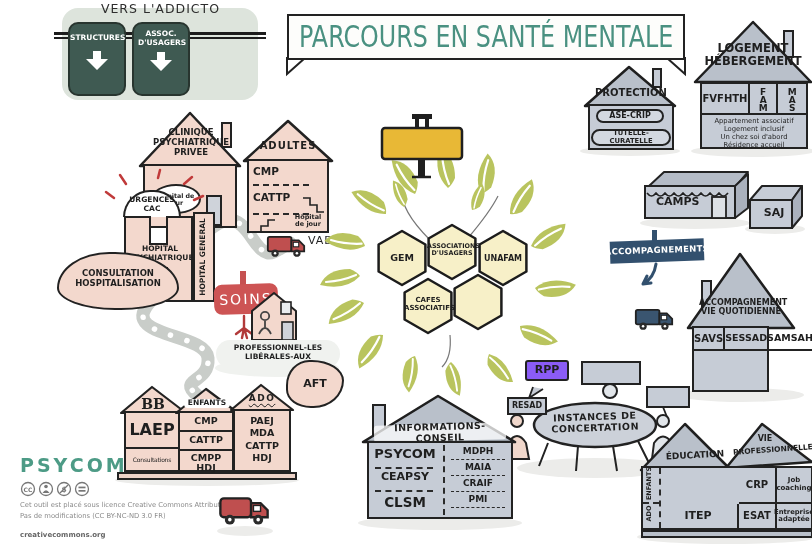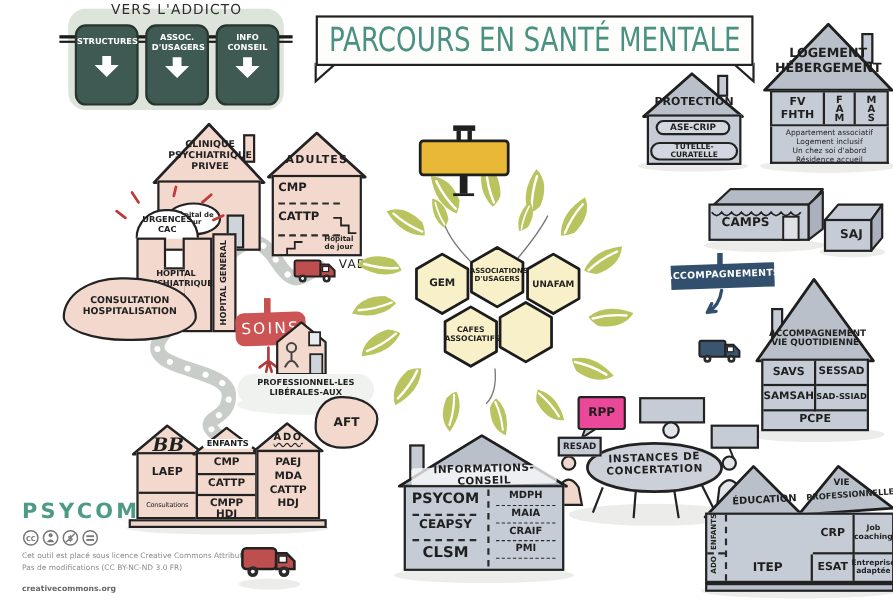--- a/index.html
+++ b/index.html
@@ -50,47 +50,41 @@
     <svg width="24" height="20" viewBox="0 0 24 20" style="margin:8px auto 0">
         <path d="M8,0 h8 v8 h7 L12,19 1,8 h7 z" fill="#fff"></path>
       </svg>
   </div>
   <div class="abs t c b" style="left:132px;top:22px;width:58px;height:74px;background:#3f5a52;border:2px solid #28352f;border-radius:10px;color:#fff;font-size:7.5px;padding:6px 4px 0">
     <span>ASSOC. D'USAGERS</span>
     <svg width="24" height="20" viewBox="0 0 24 20" style="margin:5px auto 0">
         <path d="M8,0 h8 v8 h7 L12,19 1,8 h7 z" fill="#fff"></path>
       </svg>
   </div>
-  <div class="abs t c b" style="left:196px;top:22px;width:58px;height:74px;background:#3f5a52;border:2px solid #28352f;border-radius:10px;color:#fff;font-size:7.5px;padding:6px 6px 0">
-    <span>INFO CONSEIL</span>
-    <svg width="24" height="20" viewBox="0 0 24 20" style="margin:5px auto 0">
-        <path d="M8,0 h8 v8 h7 L12,19 1,8 h7 z" fill="#fff"></path>
-      </svg>
-  </div>
 
   <svg class="abs" style="left:284px;top:56px" width="24" height="22" viewBox="0 0 24 22">
       <polygon points="3,2 3,18 21,2" fill="#fff" stroke="#222" stroke-width="2"></polygon>
     </svg>
   <svg class="abs" style="left:664px;top:56px" width="24" height="22" viewBox="0 0 24 22">
       <polygon points="21,2 21,18 3,2" fill="#fff" stroke="#222" stroke-width="2"></polygon>
     </svg>
   <div class="abs flex" style="left:287px;top:14px;width:398px;height:46px;background:#fdfdfb;border:2.5px solid #222">
     <span class="t" style="font-size:28px;color:#4a9181;white-space:nowrap;transform:scaleX(0.85) scaleY(1.08)">PARCOURS EN SANTÉ MENTALE</span>
   </div>
 
   <div class="abs ghouse" style="left:783px;top:30px;width:11px;height:28px"></div>
   <svg class="abs" style="left:692px;top:19px" width="122" height="66" viewBox="0 0 122 66">
       <polygon points="3,63 61,3 119,63" fill="#b9c0ca" stroke="#1f1f1f" stroke-width="2.5" stroke-linejoin="round"></polygon>
     </svg>
   <div class="abs t c b" style="left:703px;top:42px;width:100px;font-size:11.5px">
     <div>LOGEMENT</div>
     <div>HÉBERGEMENT</div>
   </div>
   <div class="abs ghouse" style="left:700px;top:82px;width:108px;height:33px;display:flex">
-    <div class="flex t b" style="flex:1;flex-direction:column;font-size:10px">
+    <div class="flex t b" style="flex:1;flex-direction:row;font-size:10px">
       <div>FV</div>
       <div>FHTH</div>
     </div>
     <div class="flex t b vtext" style="width:26px;border-left:2px solid #222;font-size:9px">FAM</div>
     <div class="flex t b vtext" style="width:28px;border-left:2px solid #222;font-size:9px">MAS</div>
   </div>
   <div class="abs ghouse t c" style="left:700px;top:115px;width:108px;height:34px;border-top:none;font-size:6.8px;padding-top:2px;line-height:1.2">
     <div>Appartement associatif</div>
     <div>Logement inclusif</div>
     <div>Un chez soi d'abord</div>
@@ -273,21 +267,21 @@
   </svg>
 
   <div class="abs ghouse" style="left:701px;top:280px;width:11px;height:32px"></div>
   <svg class="abs" style="left:685px;top:251px" width="112" height="80" viewBox="0 0 112 80">
       <polygon points="3,77 55,3 109,77" fill="#b9c0ca" stroke="#1f1f1f" stroke-width="2.5" stroke-linejoin="round"></polygon>
     </svg>
   <div class="abs t c b" style="left:699px;top:298px;width:84px;font-size:8px">
     <div>ACCOMPAGNEMENT</div>
     <div>VIE QUOTIDIENNE</div>
   </div>
-  <div class="abs ghouse" style="left:692px;top:326px;width:98px;height:66px;display:flex;flex-direction:column">
+  <div class="abs ghouse" style="left:692px;top:326px;width:77px;height:66px;display:flex;">
     <div style="display:flex;height:23px">
       <div class="flex t b" style="flex:1;border-right:2px solid #222;border-bottom:2px solid #222;font-size:10px">SAVS</div>
       <div class="flex t b" style="flex:1;border-bottom:2px solid #222;font-size:9.5px">SESSAD</div>
     </div>
     <div style="display:flex;height:23px">
       <div class="flex t b" style="flex:1;border-right:2px solid #222;border-bottom:2px solid #222;font-size:9.5px">SAMSAH</div>
       <div class="flex t b" style="flex:1;border-bottom:2px solid #222;font-size:7.5px">SAD-SSIAD</div>
     </div>
     <div class="flex t b" style="flex:1;font-size:10px">PCPE</div>
   </div>
@@ -300,34 +294,34 @@
     <path d="M160,54 l4,10" stroke="#222" stroke-width="1.8"></path>
     <circle cx="107" cy="38" r="7" fill="#e2e6ea" stroke="#222" stroke-width="2"></circle>
     <path d="M96,64 q11,-16 22,0 l2,10 h-26 z" fill="#e2e6ea" stroke="#222" stroke-width="2"></path>
     <circle cx="14" cy="68" r="6" fill="#f0d7cb" stroke="#222" stroke-width="2"></circle>
     <path d="M5,90 q9,-14 18,0 l3,16 h-24 z" fill="#f0d7cb" stroke="#222" stroke-width="2"></path>
     <circle cx="160" cy="68" r="6" fill="#e2e6ea" stroke="#222" stroke-width="2"></circle>
     <path d="M151,90 q9,-13 18,0 l2,16 h-22 z" fill="#e2e6ea" stroke="#222" stroke-width="2"></path>
     <ellipse cx="92" cy="72" rx="61" ry="22" fill="#ccd1d9" stroke="#222" stroke-width="2.5"></ellipse>
     <path d="M45,90 l-9,23 M75,93 l-2,25 M110,93 l4,25 M135,88 l11,22" stroke="#222" stroke-width="2"></path>
   </svg>
-  <div class="abs flex t b" style="left:525px;top:360px;width:44px;height:31px;background:#ec4899;border:2px solid #222;border-radius:3px;font-size:11px">RPP</div>
+  <div class="abs flex t b" style="left:525px;top:360px;width:44px;height:21px;background:#8b5cf6;border:2px solid #222;border-radius:3px;font-size:11px">RPP</div>
   <div class="abs flex t b" style="left:507px;top:397px;width:40px;height:18px;background:#c6ccd6;border:2px solid #222;font-size:8px">RESAD</div>
   <div class="abs t c b" style="left:537px;top:412px;width:116px;font-size:9.5px;letter-spacing:0.5px;transform:rotate(-2deg)">
     <div>INSTANCES DE</div>
     <div>CONCERTATION</div>
   </div>
 
   <div class="abs house" style="left:117px;top:472px;width:180px;height:8px;background:#edd3c8"></div>
   <svg class="abs" style="left:119px;top:384px" width="69" height="32" viewBox="0 0 69 32">
       <polygon points="2,29 33,3 67,29" fill="#f3d8cd" stroke="#222" stroke-width="2.2" stroke-linejoin="round"></polygon>
     </svg>
-  <div class="abs t c" style="left:138px;top:396px;width:30px;font-size:17px;font-style:italic;font-family:'DejaVu Serif',serif;font-weight:bold">BB</div>
+  <div class="abs t c" style="left:138px;top:396px;width:30px;font-size:14px;font-family:'DejaVu Serif',serif;font-weight:bold">BB</div>
   <div class="abs house" style="left:124px;top:411px;width:56px;height:61px">
-    <div class="flex t b" style="height:34px;border-bottom:2px solid #222;font-size:10px">LAEP</div>
+    <div class="flex t b" style="height:34px;border-bottom:2px solid #222;font-size:16px">LAEP</div>
     <div class="flex t" style="height:23px;font-size:6px;letter-spacing:-0.2px">Consultations</div>
   </div>
   <svg class="abs" style="left:173px;top:386px" width="68" height="30" viewBox="0 0 68 30">
       <polygon points="3,27 33,3 65,27" fill="#f3d8cd" stroke="#222" stroke-width="2.2" stroke-linejoin="round"></polygon>
     </svg>
   <div class="abs t c b" style="left:184px;top:399px;width:46px;font-size:7.5px;background:#fff;border-radius:4px">ENFANTS</div>
   <div class="abs house" style="left:178px;top:411px;width:56px;height:61px">
     <div class="flex t b" style="height:17px;border-bottom:2px solid #222;font-size:9.5px">CMP</div>
     <div class="flex t b" style="height:17px;border-bottom:2px solid #222;font-size:9.5px">CATTP</div>
     <div class="flex t b" style="height:23px;font-size:9.5px;line-height:1.05;padding:0 6px">CMPP HDJ</div>

